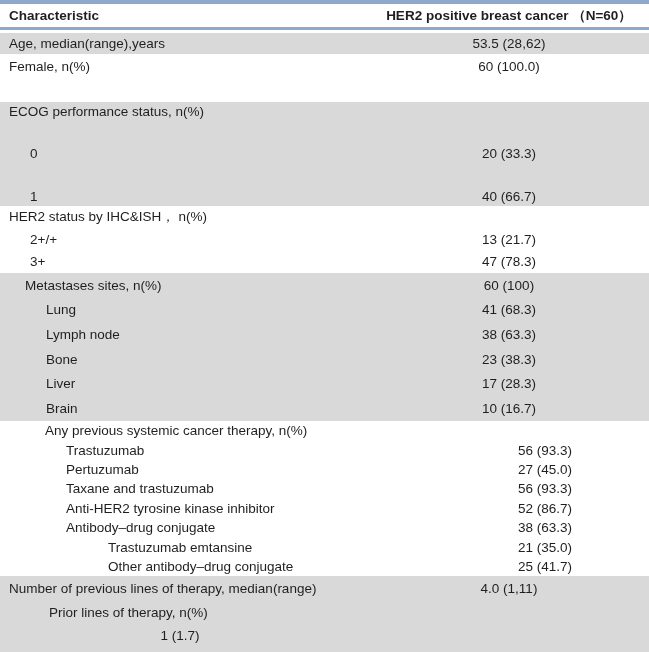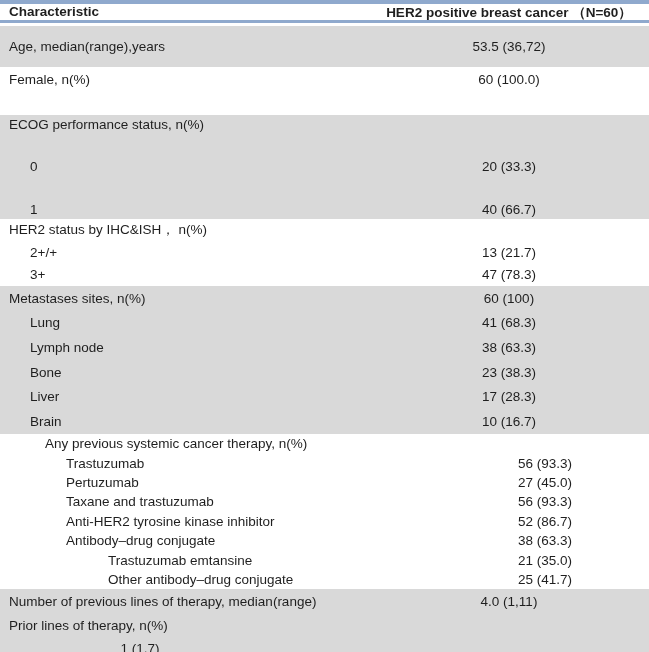--- a/index.html
+++ b/index.html
@@ -9,62 +9,62 @@
     width:649px;
     height:652px;
     background:#ffffff;
     font-family:"Liberation Sans", sans-serif;
     color:var(--text,#1f1f1f);
     font-size:13.5px;
     overflow:hidden;
   }
   .top-border{height:4px;width:100%;background:var(--light-blue,#8fa9cd);}
   .header-row{
-    display:flex;align-items:flex-start;height:16px;width:100%;
+    display:flex;align-items:center;height:23px;width:100%;
   }
   .header-text{font-weight:bold;}
   .cell-left{flex:1;padding-left:9px;}
   .cell-right{width:280px;text-align:center;}
   .header-underline{height:3px;width:100%;background:var(--light-blue,#8fa9cd);margin-bottom:3px;}
   .section{width:100%;}
   .section.shaded{background:var(--shade,#d9d9d9);}
   .row{display:flex;align-items:center;width:100%;}
   .lab{flex:1;white-space:nowrap;}
   .ind0{padding-left:9px;}
   .ind1{padding-left:30px;}
   .ind2{padding-left:72px;}
   .val{width:280px;text-align:center;white-space:nowrap;}
 
   
-  #sections .section:nth-child(1) .row{height:41px;}
+  #sections .section:nth-child(1) .row{height:21px;}
   #sections .section:nth-child(2) .row{height:25px;gap:39px;}
   #sections .section:nth-child(3) .row{height:19.33px;margin-top:23px;}
   #sections .section:nth-child(4) .row{height:22.33px;}
-  #sections .section:nth-child(5) .row{height:24.66px;}
+  #sections .section:nth-child(5) .row{height:24.66px;padding-left:16px;}
   #sections .section:nth-child(6) .row{height:19.44px;margin-left:36px;}
   #sections .section:nth-child(7) .row{height:25px;}
-  #sections .section:nth-child(8) .row{height:22.5px;}
+  #sections .section:nth-child(8) .row{height:22.5px;padding-left:40px;}
 
   .bottom-border{height:3px;width:100%;background:var(--accent,#4f81bd);}
 </style>
 </head>
 <body>
 
 <div class="page">
   <div class="top-border"></div>
   <div class="header-row">
     <div class="cell-left header-text">Characteristic</div>
     <div class="cell-right header-text">HER2 positive breast cancer （N=60）</div>
   </div>
   <div class="header-underline"></div>
   <div id="sections">
       <div class="section shaded">
         <div class="row">
           <div class="lab ind0">Age, median(range),years</div>
-          <div class="val">53.5 (36,72)</div>
+          <div class="val">53.5 (28,62)</div>
         </div>
       </div>
       <div class="section">
         <div class="row">
           <div class="lab ind0">Female, n(%)</div>
           <div class="val">60 (100.0)</div>
         </div>
       </div>
       <div class="section shaded">
         <div class="row">

